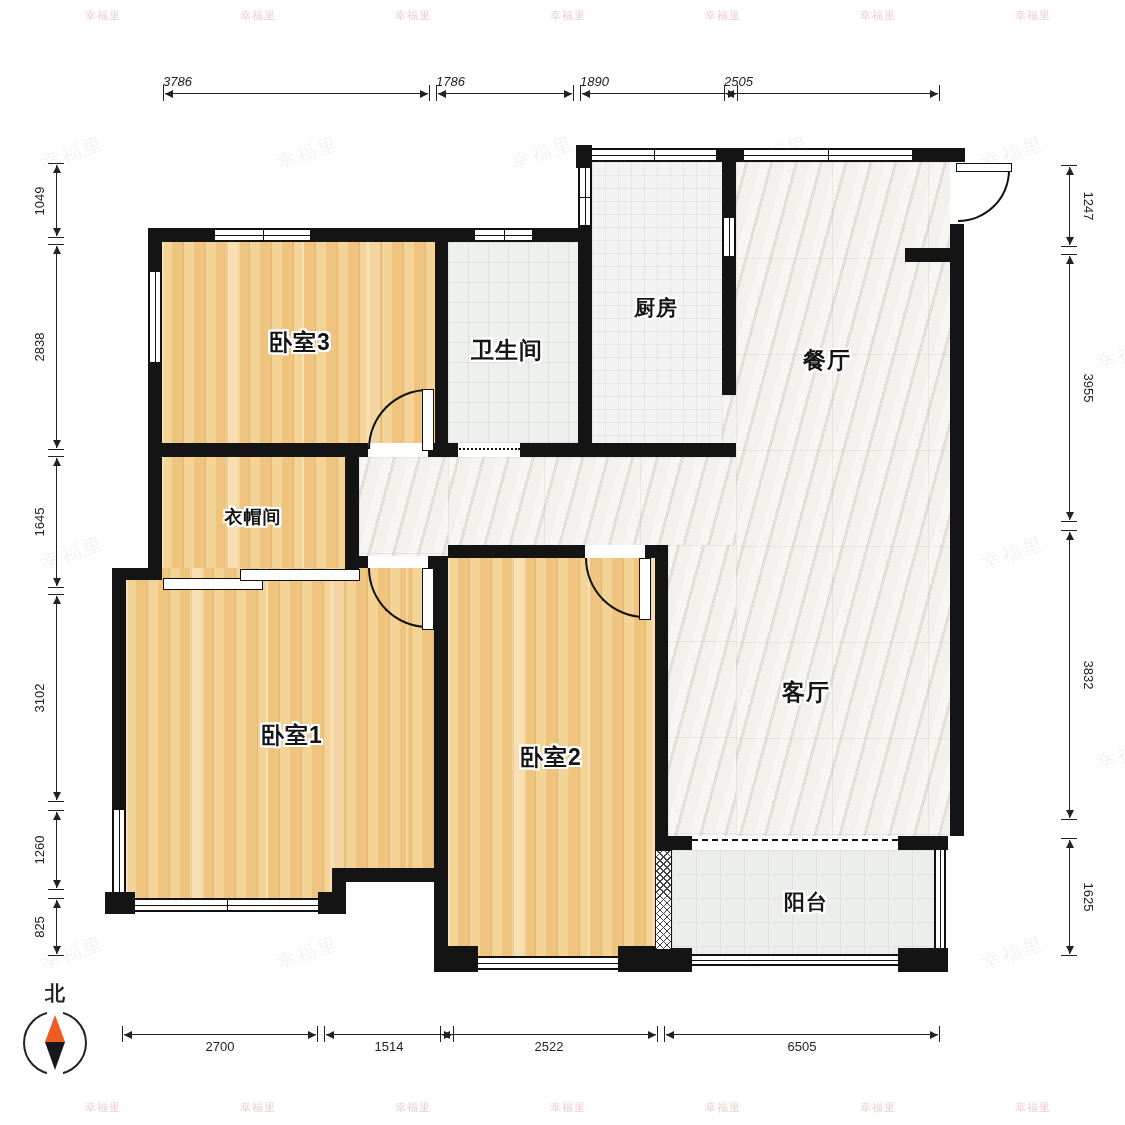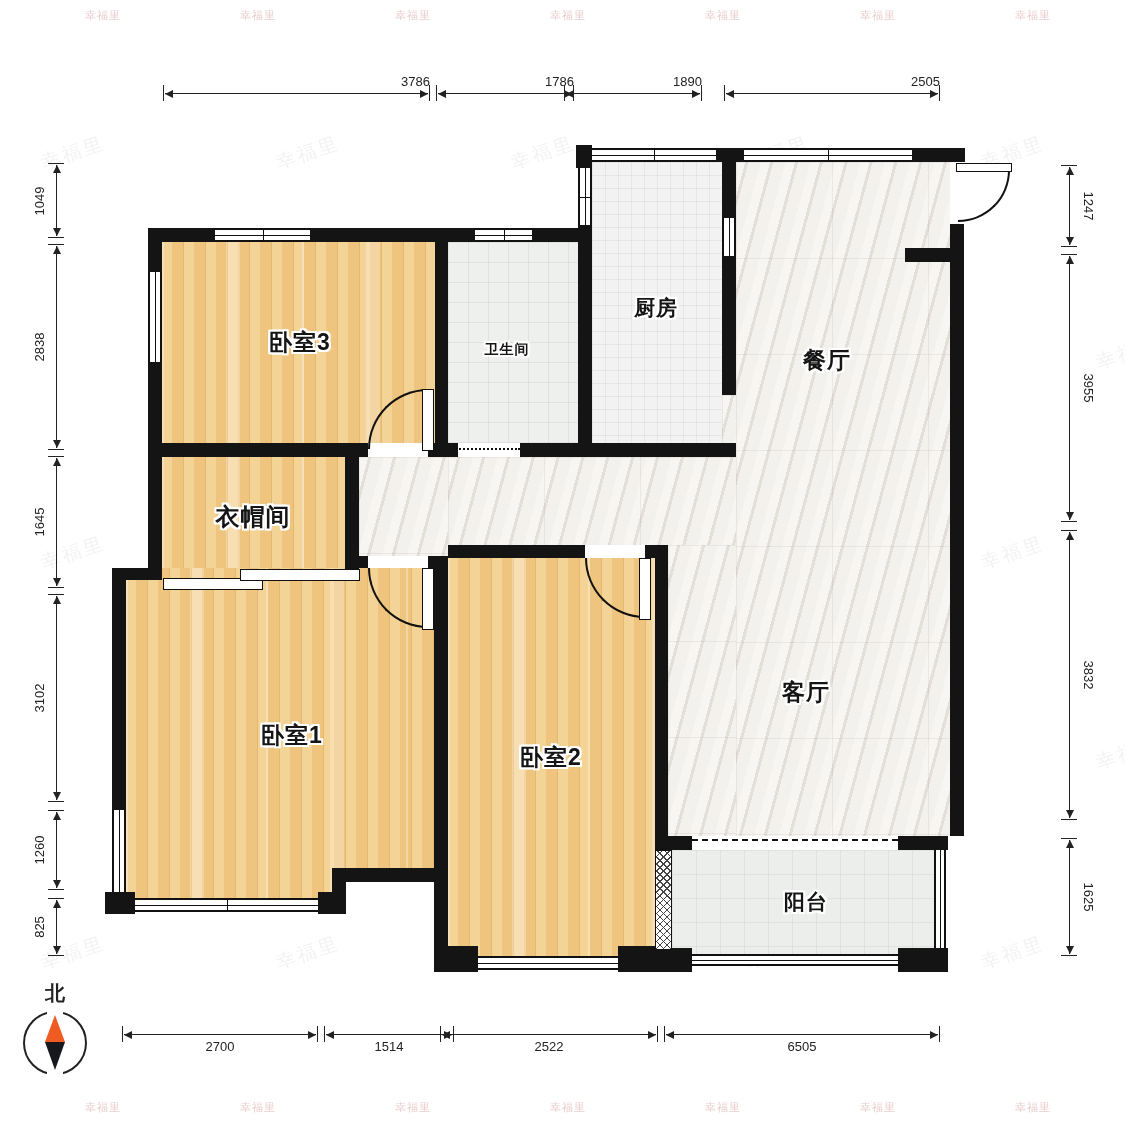--- a/index.html
+++ b/index.html
@@ -76,21 +76,21 @@
   .dim-bottom{top:1028px;height:18px;text-decoration:underline;}
   .dim-top .ln,.dim-bottom .ln{left:2px;right:2px;height:0;border-top:1px solid #222;}
   .dim-top .ln{top:13px;}  .dim-bottom .ln{top:6px;}
   .dim-top .ln::before,.dim-bottom .ln::before{content:"";position:absolute;left:0;top:-4.5px;
     border:4px solid rgba(0,0,0,0);border-right:8px solid #222;border-left:0;}
   .dim-top .ln::after,.dim-bottom .ln::after{content:"";position:absolute;right:0;top:-4.5px;
     border:4px solid rgba(0,0,0,0);border-left:8px solid #222;border-right:0;}
   .dim-top .tk,.dim-bottom .tk{width:1px;height:16px;}
   .dim-top .tk{top:5px;} .dim-bottom .tk{top:-2px;}
   .dim-top .tl,.dim-bottom .tl{left:0;} .dim-top .tr,.dim-bottom .tr{right:0;}
-  .dim-top b{left:0;right:0;top:-6px;text-align:right;}
+  .dim-top b{left:0;right:0;top:-6px;text-align:left;font-style:italic;}
   .dim-bottom b{left:0;right:0;top:11px;text-align:center;}
 
   .dim-left{left:48px;width:18px;}
   .dim-right{left:1061px;width:18px;}
   .dim-left .ln,.dim-right .ln{top:2px;bottom:2px;width:0;border-left:1px solid #222;left:8px;}
   .dim-left .ln::before,.dim-right .ln::before{content:"";position:absolute;top:0;left:-4.5px;
     border:4px solid rgba(0,0,0,0);border-bottom:8px solid #222;border-top:0;}
   .dim-left .ln::after,.dim-right .ln::after{content:"";position:absolute;bottom:0;left:-4.5px;
     border:4px solid rgba(0,0,0,0);border-top:8px solid #222;border-bottom:0;}
   .dim-left .tk,.dim-right .tk{height:1px;width:16px;left:0;}
@@ -242,45 +242,45 @@
     <div class="arc arc-bl" style="left:585px;top:558px;width:60px;height:60px"></div>
     <div class="leaf" style="left:639px;top:558px;width:12px;height:62px"></div>
 
     <div class="arc arc-br" style="left:958px;top:170px;width:52px;height:52px"></div>
     <div class="leaf" style="left:956px;top:163px;width:56px;height:9px"></div>
 
     <div class="slab" style="left:163px;top:578px;width:100px;height:12px"></div>
     <div class="slab" style="left:240px;top:569px;width:120px;height:12px"></div>
 
     <span class="room-label" style="left:300px;top:342px">卧室3</span>
-    <span class="room-label" style="left:507px;top:350px;font-size:14px">卫生间</span>
+    <span class="room-label" style="left:507px;top:350px;font-size:23px">卫生间</span>
     <span class="room-label" style="left:656px;top:308px;font-size:21px">厨房</span>
     <span class="room-label" style="left:827px;top:360px">餐厅</span>
-    <span class="room-label" style="left:253px;top:517px;font-size:24px">衣帽间</span>
+    <span class="room-label" style="left:253px;top:517px;font-size:18px">衣帽间</span>
     <span class="room-label" style="left:292px;top:735px">卧室1</span>
     <span class="room-label" style="left:551px;top:757px">卧室2</span>
     <span class="room-label" style="left:806px;top:692px">客厅</span>
     <span class="room-label" style="left:806px;top:902px;font-size:21px">阳台</span>
   </div>
 
   <div id="dims">
 
     <div class="dim dim-top" style="left:163px;width:267px">
         <i class="tk tl"></i>
         <i class="ln"></i>
         <i class="tk tr"></i>
         <b>3786</b>
       </div>
     <div class="dim dim-top" style="left:436px;width:138px">
         <i class="tk tl"></i>
         <i class="ln"></i>
         <i class="tk tr"></i>
         <b>1786</b>
       </div>
-    <div class="dim dim-top" style="left:564px;width:138px">
+    <div class="dim dim-top" style="left:580px;width:158px">
         <i class="tk tl"></i>
         <i class="ln"></i>
         <i class="tk tr"></i>
         <b>1890</b>
       </div>
     <div class="dim dim-top" style="left:724px;width:216px">
         <i class="tk tl"></i>
         <i class="ln"></i>
         <i class="tk tr"></i>
         <b>2505</b>

